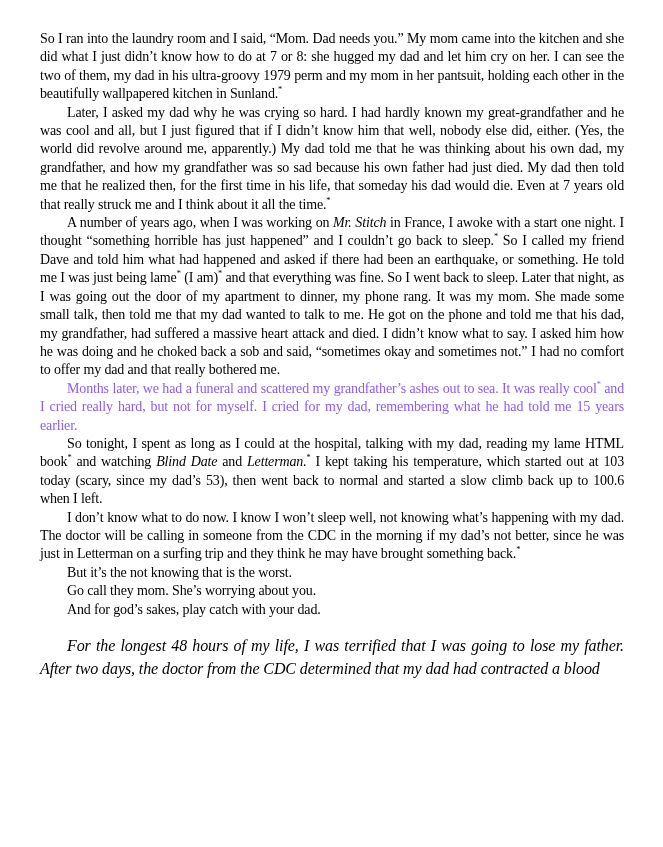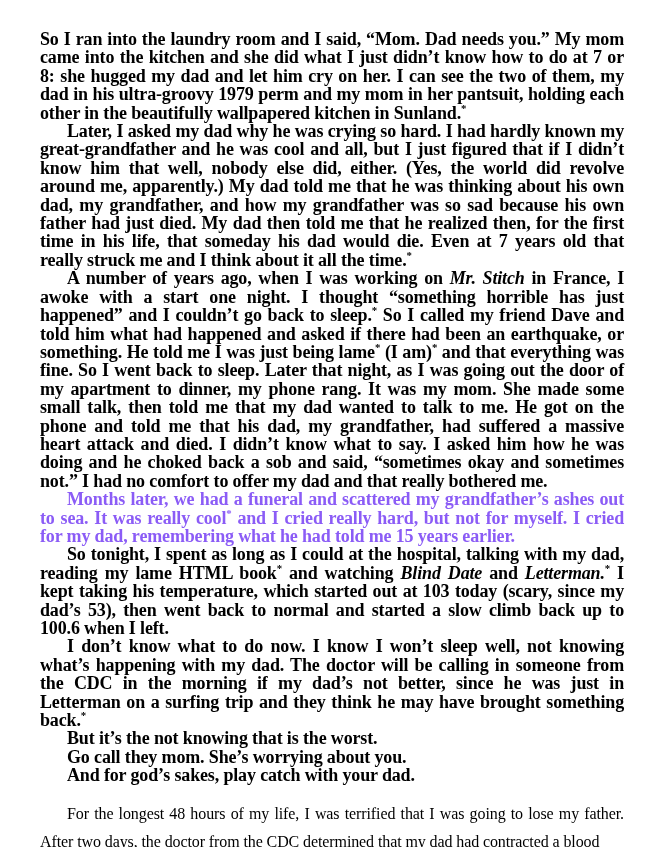--- a/index.html
+++ b/index.html
@@ -20,30 +20,31 @@
     background: #ffffff;
   }
   .para {
     margin: 0;
     padding: 0;
     text-align: justify;
     font-family: "Liberation Serif", serif;
     color: #000000;
   }
   .para.body {
-    font-weight: bold;
-    font-size: 18px;
+    font-weight: normal;
+    font-size: 14px;
     line-height: 18.4px;
     letter-spacing: -0.15px;
   }
   .para.regular {
     font-weight: normal;
     font-size: 16px;
-    line-height: 28px;
+    line-height: 23px;
     letter-spacing: -0.1px;
+    font-style: italic;
   }
   .para.indent {
     text-indent: 27px;
   }
   .para.space-before {
     margin-top: 15px;
   }
   sup.fnote {
     font-size: 60%;
     line-height: 0;

